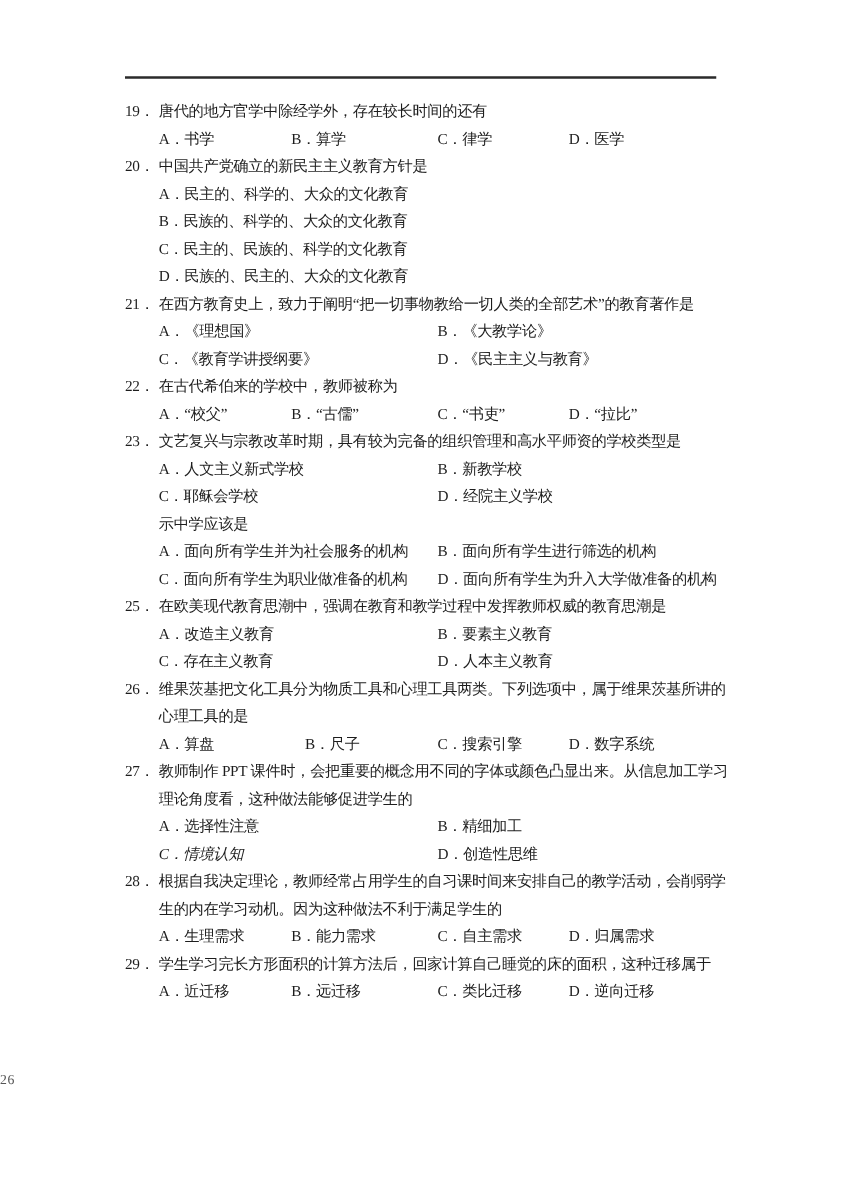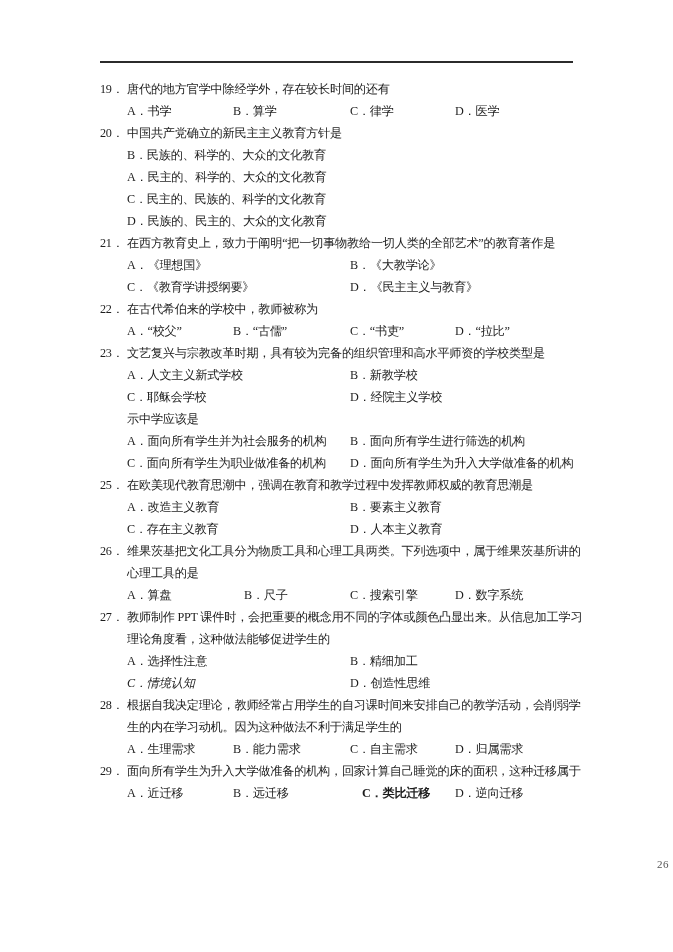--- a/index.html
+++ b/index.html
@@ -32,21 +32,21 @@
   }
   .seg {
     position:absolute;
     top:0;
     letter-spacing:-0.25px;
   }
   .footer {
     position:absolute;
     left:0; top:858px;
     width:669px;
-    text-align:right;
+    text-align:left;
     font-size:11px;
     color:#555555;
     letter-spacing:0.5px;
   }
 </style>
 </head>
 <body>
 
 <div class="page">
   <div class="header-rule"></div>
@@ -62,24 +62,24 @@
           <span class="seg" style="left: 350px;">C．律学</span>
           <span class="seg" style="left: 455px;">D．医学</span>
         </div>
       </div>
       <div>
         <div class="line">
           <span class="seg" style="left: 100px;">20．</span>
           <span class="seg" style="left: 127px;">中国共产党确立的新民主主义教育方针是</span>
         </div>
         <div class="line">
+          <span class="seg" style="left: 127px;">A．民主的、科学的、大众的文化教育</span>
+        </div>
+        <div class="line">
           <span class="seg" style="left: 127px;">B．民族的、科学的、大众的文化教育</span>
-        </div>
-        <div class="line">
-          <span class="seg" style="left: 127px;">A．民主的、科学的、大众的文化教育</span>
         </div>
         <div class="line">
           <span class="seg" style="left: 127px;">C．民主的、民族的、科学的文化教育</span>
         </div>
         <div class="line">
           <span class="seg" style="left: 127px; text-align: right;">D．民族的、民主的、大众的文化教育</span>
         </div>
       </div>
       <div>
         <div class="line">
@@ -191,24 +191,24 @@
         <div class="line">
           <span class="seg" style="left: 127px;">A．生理需求</span>
           <span class="seg" style="left: 233px;">B．能力需求</span>
           <span class="seg" style="left: 350px;">C．自主需求</span>
           <span class="seg" style="left: 455px;">D．归属需求</span>
         </div>
       </div>
       <div>
         <div class="line">
           <span class="seg" style="left: 100px;">29．</span>
-          <span class="seg" style="left: 127px;">面向所有学生为升入大学做准备的机构，回家计算自己睡觉的床的面积，这种迁移属于</span>
+          <span class="seg" style="left: 127px;">学生学习完长方形面积的计算方法后，回家计算自己睡觉的床的面积，这种迁移属于</span>
         </div>
         <div class="line">
           <span class="seg" style="left: 127px;">A．近迁移</span>
           <span class="seg" style="left: 233px;">B．远迁移</span>
-          <span class="seg" style="left: 362px; font-weight: bold;">C．类比迁移</span>
+          <span class="seg" style="left: 350px;">C．类比迁移</span>
           <span class="seg" style="left: 455px;">D．逆向迁移</span>
         </div>
       </div>
     </div>
   <div class="footer">26</div>
 </div>
 
 </body></html>

